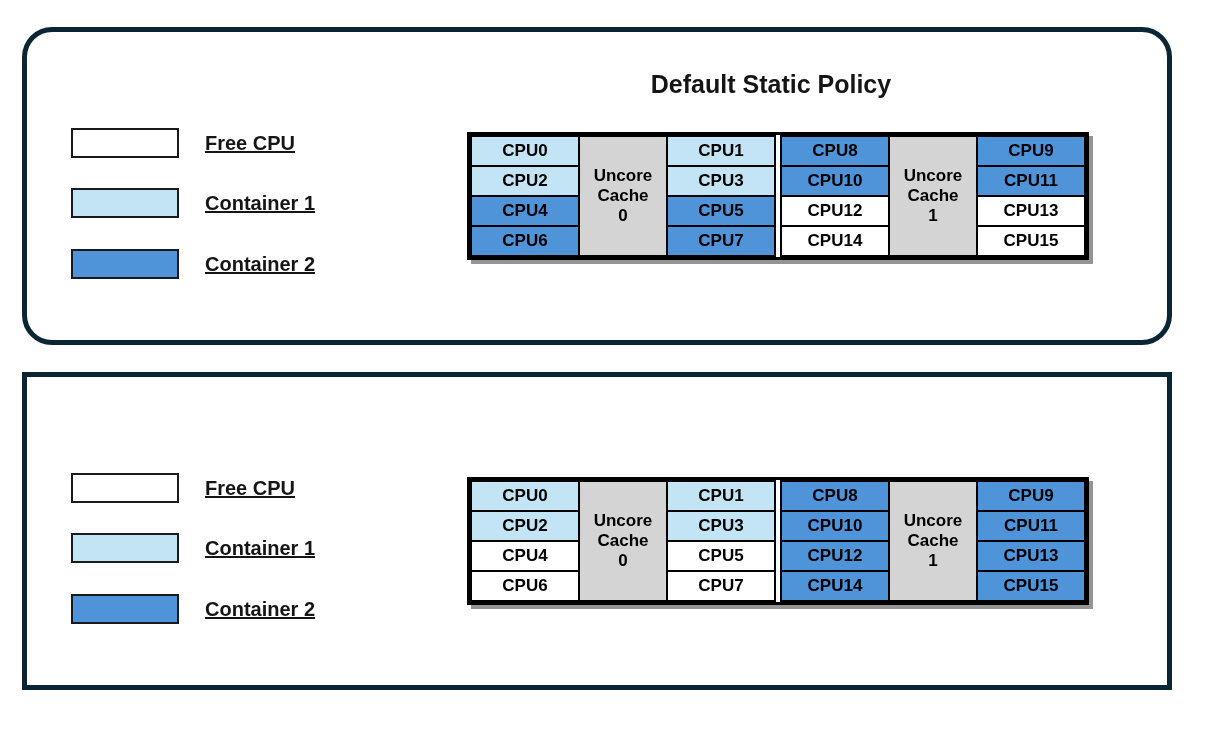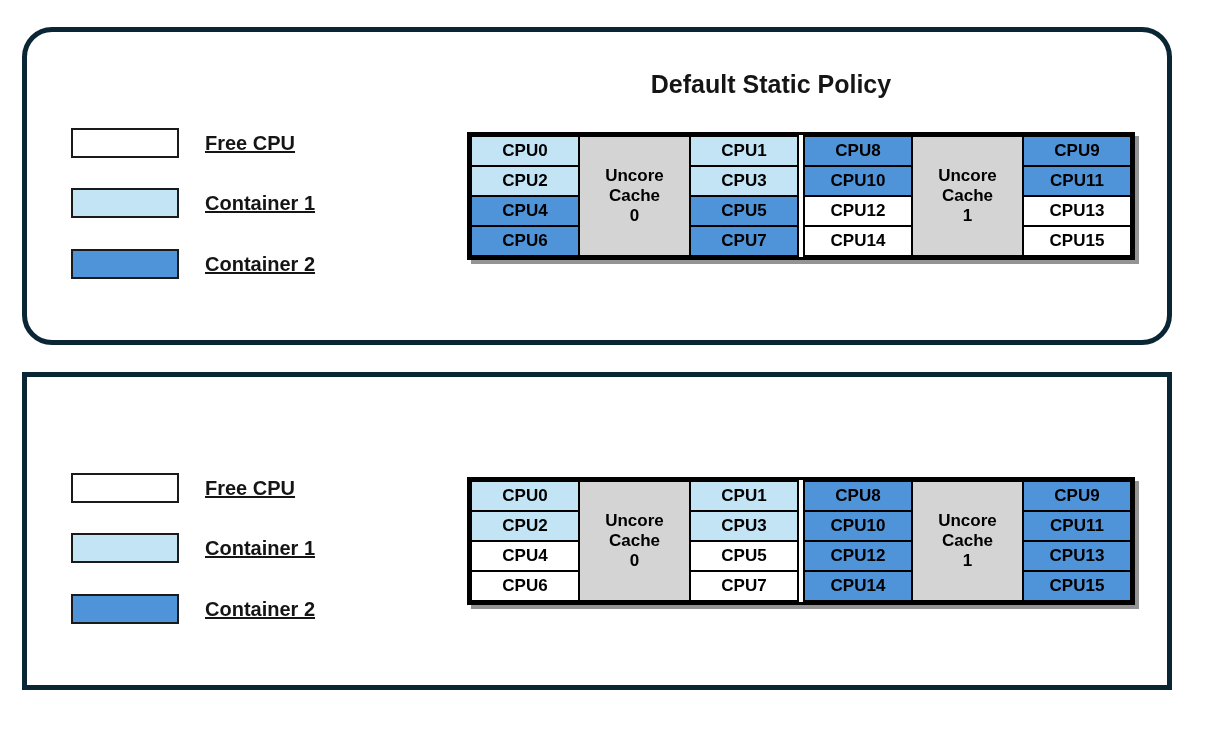--- a/index.html
+++ b/index.html
@@ -82,21 +82,21 @@
     box-sizing: border-box;
     display: flex;
     align-items: center;
     justify-content: center;
     font-size: 17px;
     font-weight: bold;
     color: #000000;
   }
   .cpu-col .cpu-cell + .cpu-cell { margin-top: -2px; }
   .cache-block {
-    width: 113px;
+    width: 90px;
     margin: 0 -2px;
     border: 2px solid #000000;
     box-sizing: border-box;
     display: flex;
     flex-direction: column;
     align-items: center;
     justify-content: center;
     font-size: 17px;
     font-weight: bold;
     line-height: 20px;

